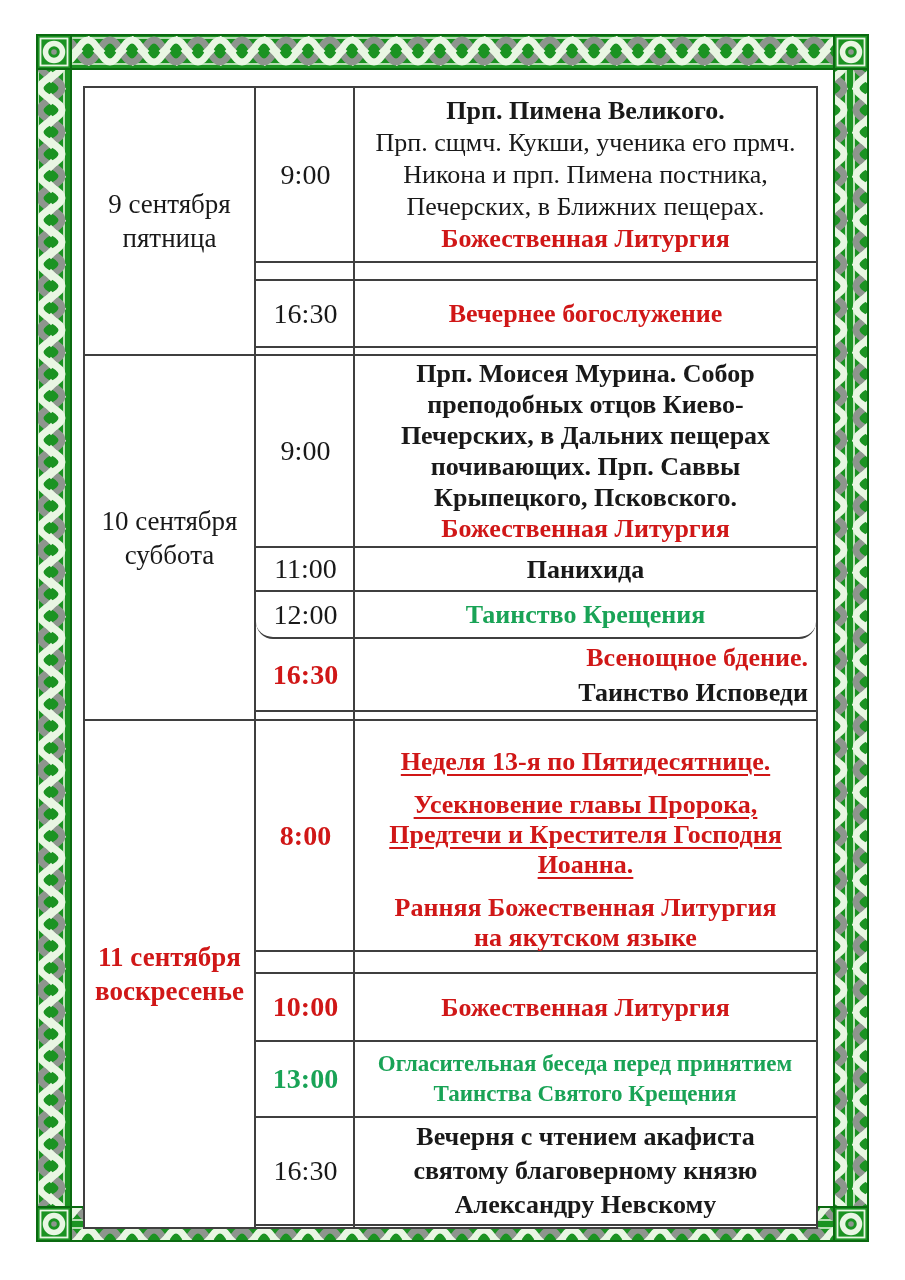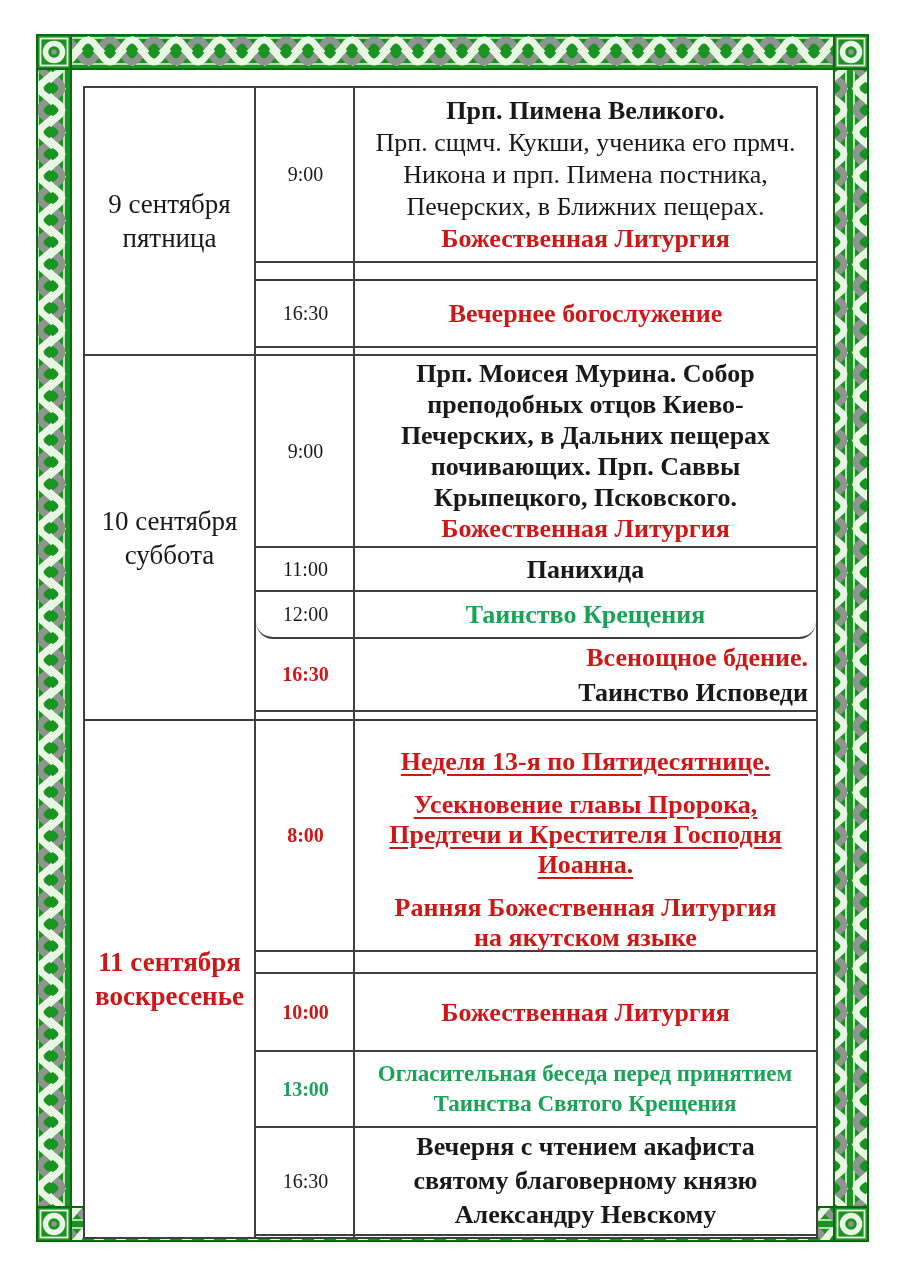--- a/index.html
+++ b/index.html
@@ -39,21 +39,21 @@
   }
   .row{
     display:flex;box-sizing:border-box;
     border-bottom:2px solid var(--line,#3f3f3f);
   }
   .row.after-gap{border-top:2px solid var(--line,#3f3f3f);}
   .gap{flex:0 0 auto;}
   .time{
     width:99px;flex:0 0 99px;box-sizing:border-box;
     display:flex;align-items:center;justify-content:center;
-    font-size:20px;
+    font-size:28px;
   }
   .desc{
     flex:1;box-sizing:border-box;padding:0 8px;
     display:flex;flex-direction:column;align-items:center;justify-content:center;
     text-align:center;
     font-size:26px;line-height:33px;
   }
   .part{white-space:pre-line;}
   .desc.spread .part + .part{margin-top:13px;}
   .desc.lh30{line-height:30px;}
@@ -184,21 +184,21 @@
             <div class="desc lh30 spread">
               <div class="part red b u">Неделя 13-я по Пятидесятнице.</div>
               <div class="part red b u">Усекновение главы Пророка,
 Предтечи и Крестителя Господня
 Иоанна.</div>
               <div class="part red b">Ранняя Божественная Литургия
 на якутском языке</div>
             </div>
           </div>
           <div class="gap" style="height: 20px;"></div>
-          <div class="row after-gap" style="height: 80px;">
+          <div class="row after-gap" style="height: 70px;">
             <div class="time red b">10:00</div>
             <div class="desc ">
               <div class="part red b">Божественная Литургия</div>
             </div>
           </div>
           <div class="row" style="height: 76px;">
             <div class="time grn b">13:00</div>
             <div class="desc fs23 lh30">
               <div class="part grn b">Огласительная беседа перед принятием
 Таинства Святого Крещения</div>

